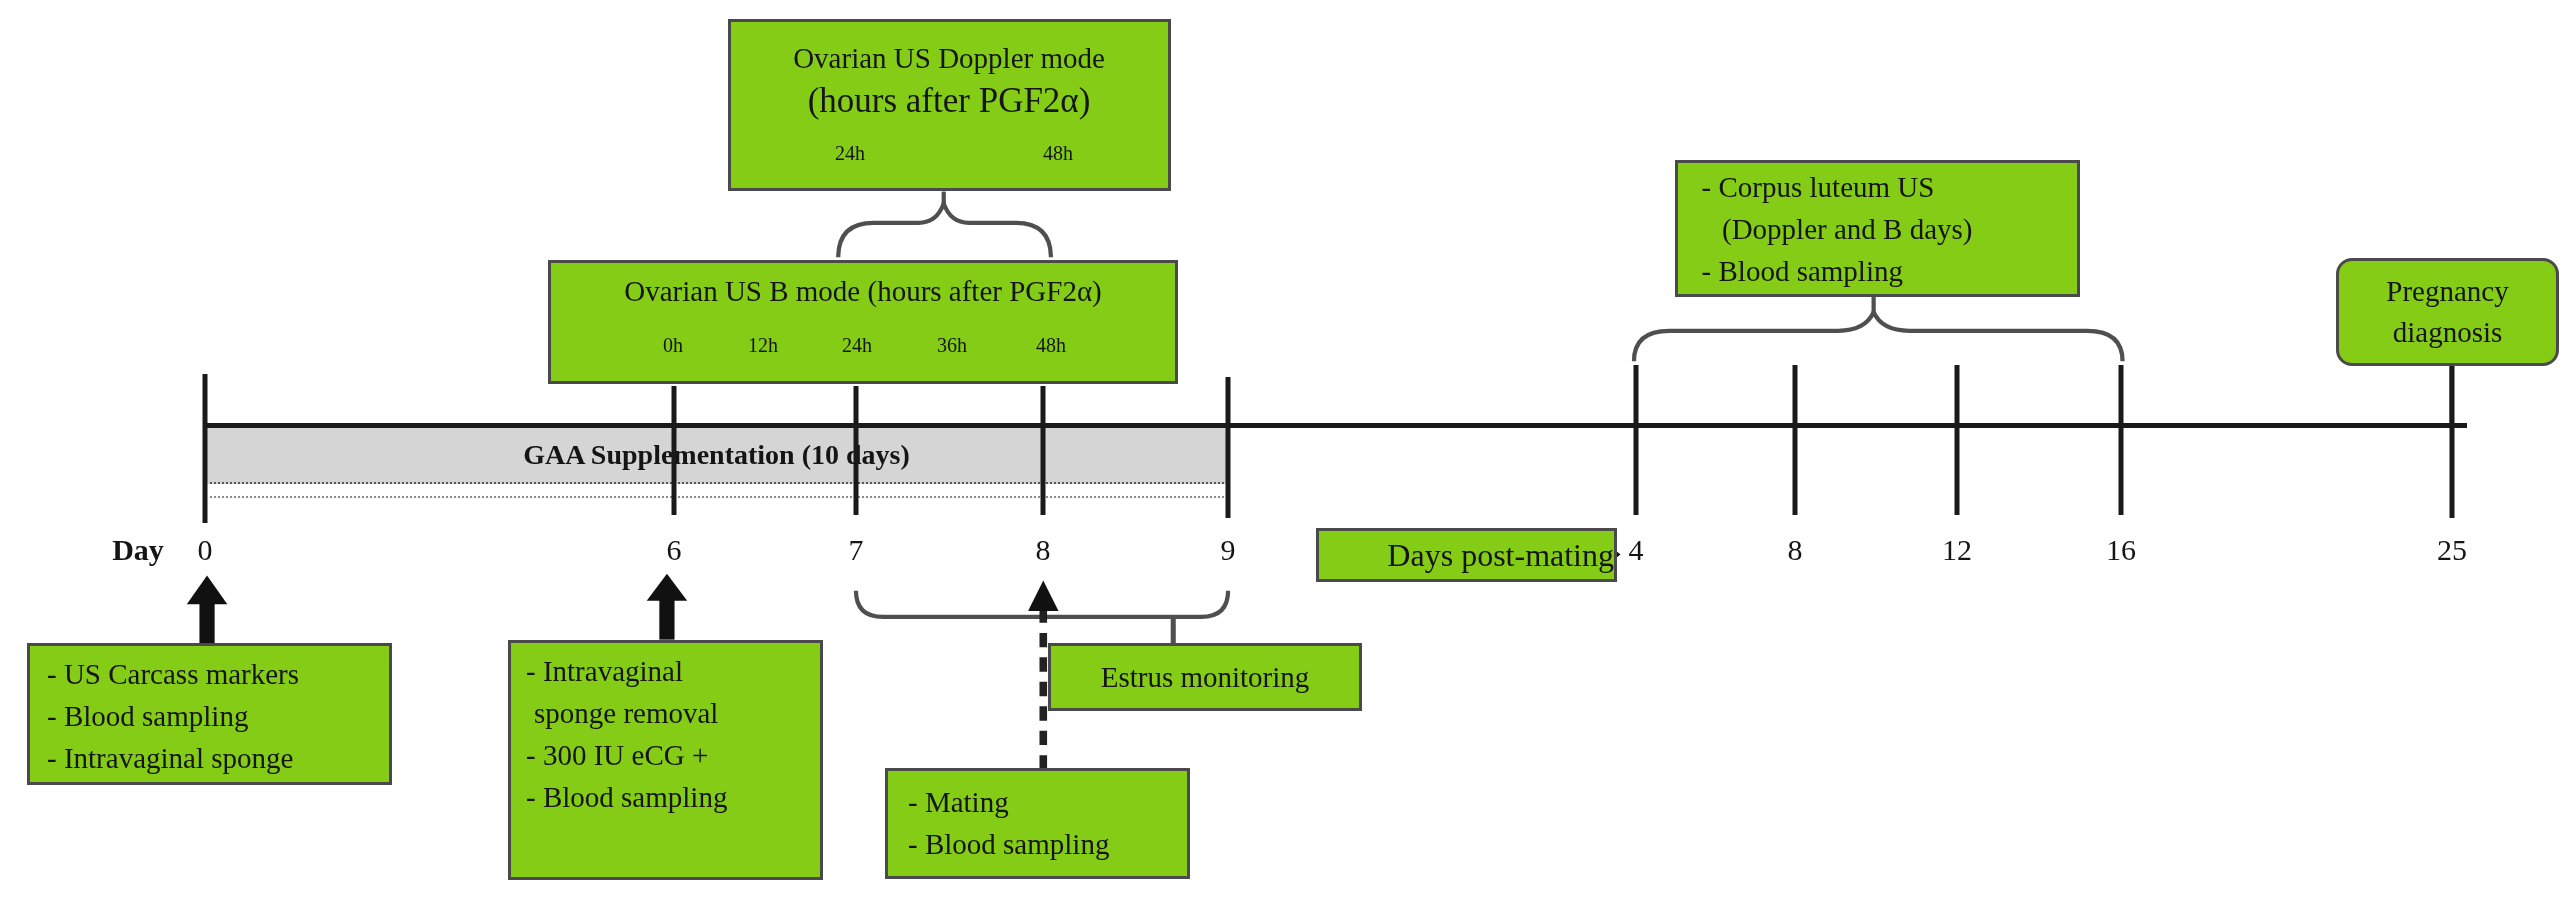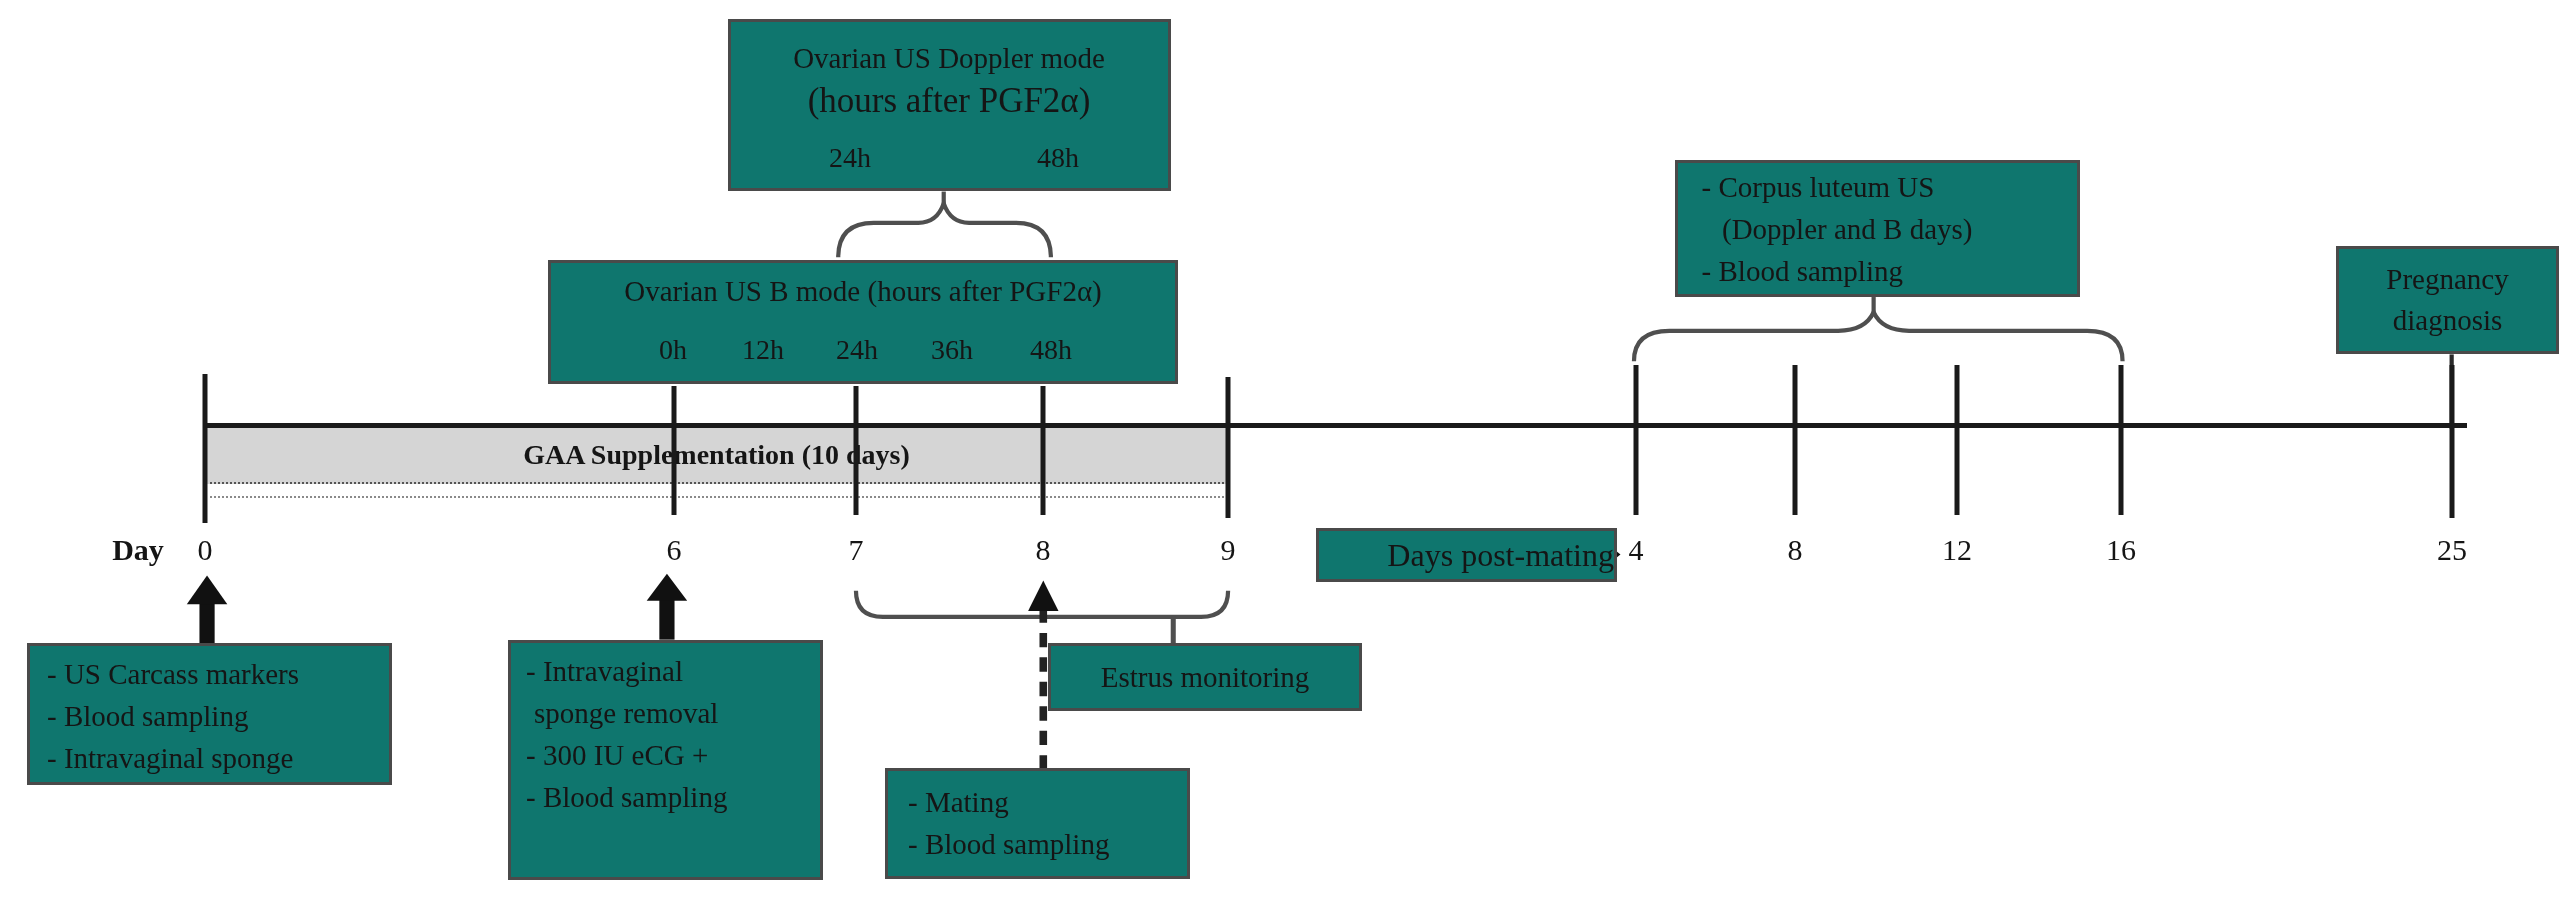--- a/index.html
+++ b/index.html
@@ -1,33 +1,33 @@
 <!DOCTYPE html>
 <html style="font-size:13.5px"><head>
 <meta charset="utf-8">
 <style>
   html,body{margin:0;padding:0;background:#ffffff;}
   body{width:2576px;height:897px;position:relative;overflow:hidden;
        font-family:"Liberation Serif","DejaVu Serif",serif;color:#151515;}
   .abs{position:absolute;}
   
-  .fbox{position:absolute;background:#0f766e;border:3.4px solid #4a4a4a;box-sizing:border-box;}
+  .fbox{position:absolute;background:#84cc16;border:3.4px solid #4a4a4a;box-sizing:border-box;}
   .fbox .bline{font-size:29px;line-height:42px;white-space:nowrap;}
   .centered{display:flex;flex-direction:column;align-items:center;justify-content:center;text-align:center;}
   
   .mainline{position:absolute;left:205px;top:423px;width:2262px;height:5px;background:#1a1a1a;}
   .tick{position:absolute;width:5px;background:#1a1a1a;transform:translateX(-50%);}
   .gaa-bar{position:absolute;left:205px;top:428px;width:1023px;height:56px;background:#d5d5d5;
            border-bottom:2.5px dotted #555;box-sizing:border-box;
            display:flex;align-items:center;justify-content:center;}
   .gaa-bar span{font-weight:bold;font-size:28px;}
   .dotrow{position:absolute;left:205px;top:496px;width:1023px;height:0;border-top:2.5px dotted #8a8a8a;}
   .daylab{position:absolute;top:533px;font-size:30px;transform:translateX(-50%);white-space:nowrap;}
   .svg-overlay{position:absolute;left:0;top:0;}
-  .hourlab{position:absolute;font-size:28px;transform:translateX(-50%);white-space:nowrap;}
+  .hourlab{position:absolute;font-size:20px;transform:translateX(-50%);white-space:nowrap;}
 </style>
 </head>
 <body>
 
 <div class="abs" style="left:0;top:0;width:2576px;height:897px;">
 
   <svg class="svg-overlay" width="2576" height="897" viewBox="0 0 3052 1063">
 
     <path d="M 1118 227 L 1118 243" stroke="#4f4f4f" stroke-width="5" fill="none"></path>
 
@@ -126,19 +126,19 @@
   <div class="fbox centered" style="left:1048px;top:643px;width:314px;height:68px;font-size:29px;">
     <span>Estrus monitoring</span>
   </div>
 
   <div class="fbox" style="left:1675px;top:160px;width:405px;height:137px;padding:3.4px 0 0 0;">
     <div class="bline" style="padding-left:23.6px;">- Corpus luteum US</div>
     <div class="bline" style="padding-left:44px;">(Doppler and B days)</div>
     <div class="bline" style="padding-left:23.6px;">- Blood sampling</div>
   </div>
 
-  <div class="fbox centered" style="left:2336px;top:246px;width:223px;height:108px;font-size:29px;line-height:41px;">
+  <div class="fbox centered" style="left:2336px;top:258px;width:223px;height:108px;font-size:29px;line-height:41px;border-radius:16px;">
     <div>Pregnancy</div>
     <div>diagnosis</div>
   </div>
 
 </div>
 
 
 </body></html>

